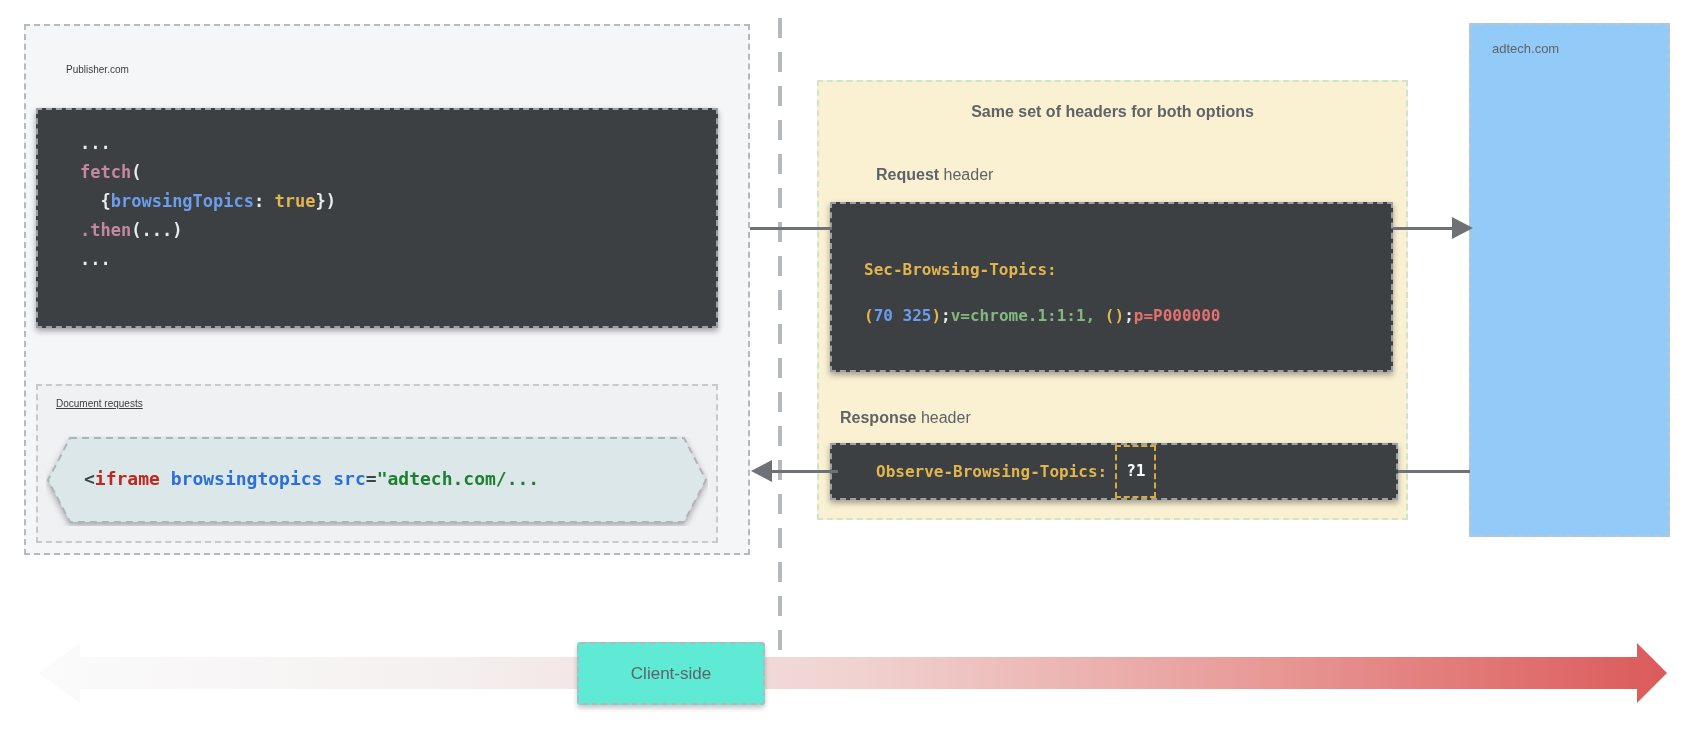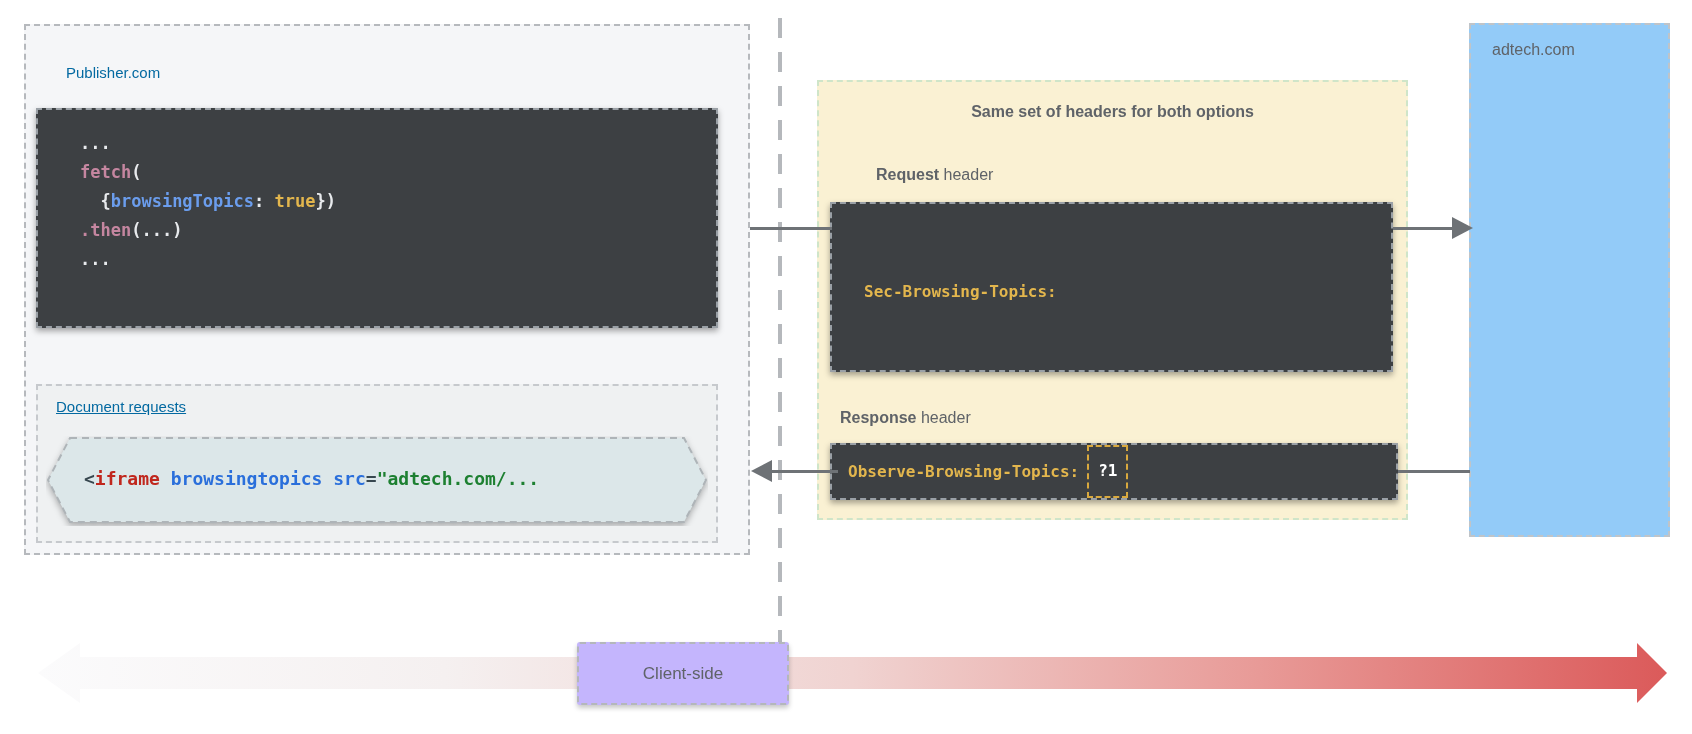--- a/index.html
+++ b/index.html
@@ -1,19 +1,19 @@
 <!DOCTYPE html>
 <html><head>
 <meta charset="utf-8">
 <style>
   html,body{margin:0;padding:0;background:#ffffff;}
   body{font-family:"Liberation Sans", sans-serif;}
   .stage{position:relative;width:1692px;height:734px;background:#ffffff;overflow:hidden;}
 
-  .panel-label{color:#0369a1;font-size:15px;}
+  .panel-label{color:#404040;font-size:10px;}
 
   
   .publisher-box{position:absolute;left:24px;top:24px;width:726px;height:531px;
     background:#f5f6f8;border:2px dashed #b6b9bd;box-sizing:border-box;}
   .publisher-label{position:absolute;left:40px;top:38px;}
 
   .code-block{position:absolute;background:#3d4043;border:2px dashed #9aa0a6;
     box-sizing:border-box;box-shadow:0 3px 6px rgba(0,0,0,.35);}
   .fetch-block{left:36px;top:108px;width:682px;height:220px;padding:19px 0 0 42px;}
   .code-line{font-family:"DejaVu Sans Mono", monospace;font-size:17px;font-weight:bold;
@@ -36,48 +36,48 @@
 
   
   .headers-panel{position:absolute;left:817px;top:80px;width:591px;height:440px;
     background:#faf1d3;border:2px dashed #cfe5c9;box-sizing:border-box;}
   .headers-title{position:absolute;left:0;top:21px;width:100%;text-align:center;
     color:#5f6368;font-size:16px;font-weight:bold;}
   .hdr-label{position:absolute;left:21px;color:#5f6368;font-size:16px;}
   .hdr-label b{font-weight:bold;}
   .request-label{top:84px;margin-left:36px;}
   .response-label{top:327px;}
-  .request-block{left:830px;top:202px;width:563px;height:170px;padding:65px 0 0 32px;}
+  .request-block{left:830px;top:202px;width:563px;height:170px;padding:43px 0 0 32px;}
   .hdr-line{font-family:"DejaVu Sans Mono", monospace;font-size:16px;font-weight:bold;
     line-height:46px;white-space:pre;}
   .response-block{left:830px;top:443px;width:568px;height:57px;display:flex;
-    align-items:flex-start;padding-left:16px;}
+    align-items:flex-start;padding-left:44px;}
   .resp-line{display:flex;align-items:center;}
   .value-badge{display:inline-block;margin-left:8px;padding:1px 9px 2px 9px;
     border:2px dashed #d9a93e;color:#ffffff;font-family:"DejaVu Sans Mono", monospace;
     font-size:16px;font-weight:bold;}
 
   
   .adtech-box{position:absolute;left:1469px;top:23px;width:201px;height:514px;
     background:#93cbf8;border:2px dashed #c0c4c8;box-sizing:border-box;}
-  .adtech-label{position:absolute;left:21px;top:16px;color:#5f6368;font-size:16px;}
+  .adtech-label{position:absolute;left:21px;top:16px;color:#5f6368;font-size:13px;}
 
   
   .conn{position:absolute;height:3px;background:#6e7276;}
   .conn-fetch{left:750px;top:227px;width:82px;}
   .conn-req{left:1393px;top:227px;width:62px;}
   .conn-resp-right{left:1398px;top:470px;width:72px;}
   .conn-resp-left{left:770px;top:470px;width:68px;}
   .ah{position:absolute;width:0;height:0;border-top:11px solid transparent;border-bottom:11px solid transparent;}
   .ah-right{left:1452px;top:217px;border-left:21px solid #6e7276;}
   .ah-left{left:751px;top:460px;border-right:21px solid #6e7276;}
 
   
   .timeline-arrow{position:absolute;left:28px;top:637px;width:1652px;height:72px;}
-  .side-box{position:absolute;top:642px;width:212px;height:63px;background:#c4b5fd;
+  .side-box{position:absolute;top:642px;width:188px;height:63px;background:#5eead4;
     border:2px dashed #b4b7bb;border-radius:3px;box-sizing:border-box;
     box-shadow:0 3px 5px rgba(0,0,0,.22);display:flex;align-items:center;justify-content:center;
     color:#5f6368;font-size:17px;z-index:3;}
   .client-box{left:577px;}
   .server-box{left:805px;}
 </style>
 </head>
 <body>
 
 <div class="stage">
@@ -113,20 +113,21 @@
     <div class="hdr-label request-label">
       <b>Request</b><span> header</span>
     </div>
     <div class="hdr-label response-label">
       <b>Response</b><span> header</span>
     </div>
   </div>
 
   <div class="code-block request-block">
     <div class="hdr-line tok-amber">Sec-Browsing-Topics:</div>
+    <div class="hdr-line"><span class="tok tok-amber">(</span><span class="tok tok-blue">70 325</span><span class="tok tok-amber">)</span><span class="tok tok-white">;</span><span class="tok tok-green">v=chrome.1:1:1,</span><span class="tok tok-white"> </span><span class="tok tok-amber">()</span><span class="tok tok-white">;</span><span class="tok tok-salmon">p=P000000</span></div>
   </div>
 
   <div class="code-block response-block">
     <div class="hdr-line resp-line">
       <span class="tok-amber">Observe-Browsing-Topics:</span>
       <span class="value-badge">?1</span>
     </div>
   </div>
 
   <div class="adtech-box">

